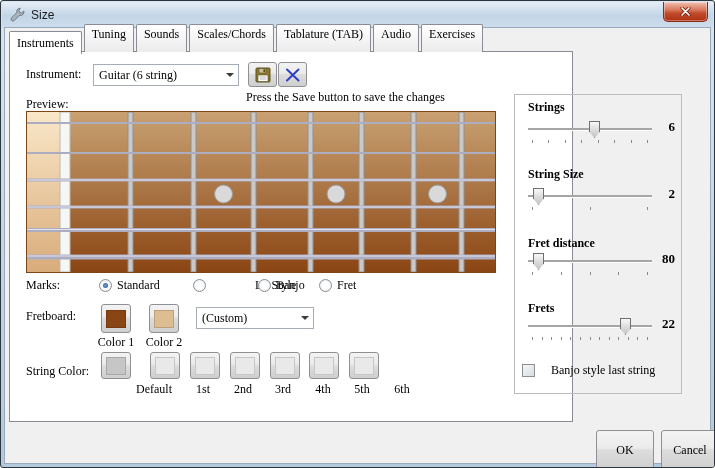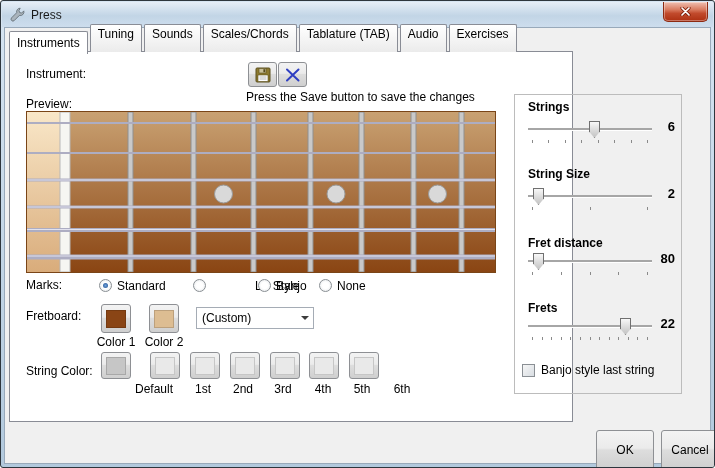--- a/index.html
+++ b/index.html
@@ -17,21 +17,21 @@
   .title-text { margin-left:6px; color:#1a1a1a; }
   .wrench { width:16px; height:16px; display:inline-block; }
   .close-btn { position:absolute; right:5px; top:0; width:45px; height:20px;
                border:1px solid #8c2a12; border-top:none; border-radius:0 0 5px 5px;
                background:linear-gradient(#f0c0b2,#d97b60 40%,#c14a2c 60%,#ad3012);
                box-shadow:inset 0 0 0 1px rgba(255,255,255,.35);
                display:flex; align-items:center; justify-content:center; cursor:default; }
 
   
   .client { position:absolute; left:3px; top:26px; right:3px; bottom:3px;
-            background:#f0f0f0; border:1px solid #98a9ba; }
+            background:#f0f0f0; border:1px solid #98a9ba;font-family:Liberation Serif, serif; }
 
   
   .tabrow { position:absolute; left:4px; top:3px; display:flex; align-items:flex-end; height:21px; z-index:3; }
   .tab { height:28px; margin-right:2px; padding:2px 7px 0 7px;
          border:1px solid #898c95; border-bottom:none; border-radius:2px 2px 0 0;
          background:linear-gradient(#ffffff,#ebebeb); white-space:nowrap; cursor:default; }
   .tab.active { height:23px; padding-top:4px; background:#ffffff; position:relative; z-index:4; margin-bottom:-2px; }
 
   
   .page { position:absolute; left:4px; top:23px; width:564px; height:371px;
@@ -88,39 +88,39 @@
               border:1px solid #707070;
               clip-path:polygon(0 0,100% 0,100% 62%,50% 100%,0 62%); }
   .sl-ticks { position:absolute; left:4px; right:4px; top:19px; height:4px; }
   .sl-tick { position:absolute; top:0; width:1px; height:3px; background:#8a8a8a; }
   .sl-value { position:absolute; width:26px; text-align:right; font-weight:bold; font-size:13px; }
 
   
   .checkbox-row { position:absolute; left:7px; top:268px; display:flex; align-items:center; }
   .checkbox { width:13px; height:13px; border:1px solid #8a8f94;
               background:linear-gradient(135deg,#f6f6f6,#d8dde2); }
-  .checkbox-label { margin-left:6px; }
+  .checkbox-label { margin-left:16px; }
 
   
   .footer-btn { position:absolute; width:58px; height:40px;margin-left:12px; }
 
   .icon-svg { display:block; }
 </style>
 </head>
 <body>
 
 <div class="window">
 
   <div class="titlebar">
     <span class="wrench">
       <svg class="icon-svg" width="16" height="16" viewBox="0 0 16 16">
         <path d="M11.2 1.2a3.6 3.6 0 0 0-3.5 4.5L2.6 10.8a1.9 1.9 0 1 0 2.7 2.7l5.1-5.1a3.6 3.6 0 0 0 4.4-4.5l-2.2 2.2-2-.6-.6-2z" fill="#aab4bc" stroke="#5d6870" stroke-width="0.8"></path>
       </svg>
     </span>
-    <span class="title-text">Press</span>
+    <span class="title-text">Size</span>
     <div class="close-btn">
       <svg class="icon-svg" width="11" height="9" viewBox="0 0 11 9">
         <path d="M2 1 L9 8 M9 1 L2 8" stroke="#7c1d08" stroke-width="3.2" stroke-linecap="round"></path>
         <path d="M2 1 L9 8 M9 1 L2 8" stroke="#ffffff" stroke-width="1.7" stroke-linecap="round"></path>
       </svg>
     </div>
   </div>
 
   <div class="client">
 
@@ -130,20 +130,26 @@
       <div class="tab"><span>Sounds</span></div>
       <div class="tab"><span>Scales/Chords</span></div>
       <div class="tab"><span>Tablature (TAB)</span></div>
       <div class="tab"><span>Audio</span></div>
       <div class="tab"><span>Exercises</span></div>
     </div>
 
     <div class="page">
 
       <span class="lbl" style="left:16px; top:15px;">Instrument:</span>
+      <div class="combo" style="left:83px; top:12px; width:146px;">
+        <span>Guitar (6 string)</span>
+        <span class="arrow-zone">
+            <span class="tri-down"></span>
+          </span>
+      </div>
       <div class="btn toolbtn" style="left:238px; top:10px;">
         <svg class="icon-svg" width="16" height="16" viewBox="0 0 16 16">
           <rect x="1" y="1" width="14" height="14" rx="1" fill="#8d7a30" stroke="#5d511f"></rect>
           <rect x="4" y="1.5" width="7" height="4.5" fill="#c9c09a" stroke="#5d511f" stroke-width="0.6"></rect>
           <rect x="8.4" y="2.2" width="1.8" height="3" fill="#55491c"></rect>
           <rect x="3" y="8" width="10" height="6.4" fill="#ffffff" stroke="#5d511f" stroke-width="0.6"></rect>
           <path d="M4.5 10h7 M4.5 12h7" stroke="#9a9a9a" stroke-width="0.7"></path>
         </svg>
       </div>
       <div class="btn toolbtn" style="left:268px; top:10px;">
@@ -200,21 +206,21 @@
       <label class="radio" style="left:183px; top:226px;gap:44px;">
         <span class="radio-circle"></span>
         <span class="radio-label">LP Style</span>
       </label>
       <label class="radio" style="left:248px; top:226px;">
         <span class="radio-circle"></span>
         <span class="radio-label">Banjo</span>
       </label>
       <label class="radio" style="left:309px; top:226px;">
         <span class="radio-circle"></span>
-        <span class="radio-label">None</span>
+        <span class="radio-label">Fret</span>
       </label>
 
       <span class="lbl" style="left:16px; top:257px;">Fretboard:</span>
       <div class="sw-item" style="left:91px; top:252px;">
         <div class="btn sw-btn">
           <div class="sw-inner" style="background: linear-gradient(rgb(138, 69, 21), rgb(138, 69, 21));"></div>
         </div>
         <span class="sw-label">Color 1</span>
       </div>
       <div class="sw-item" style="left:139px; top:252px;">

